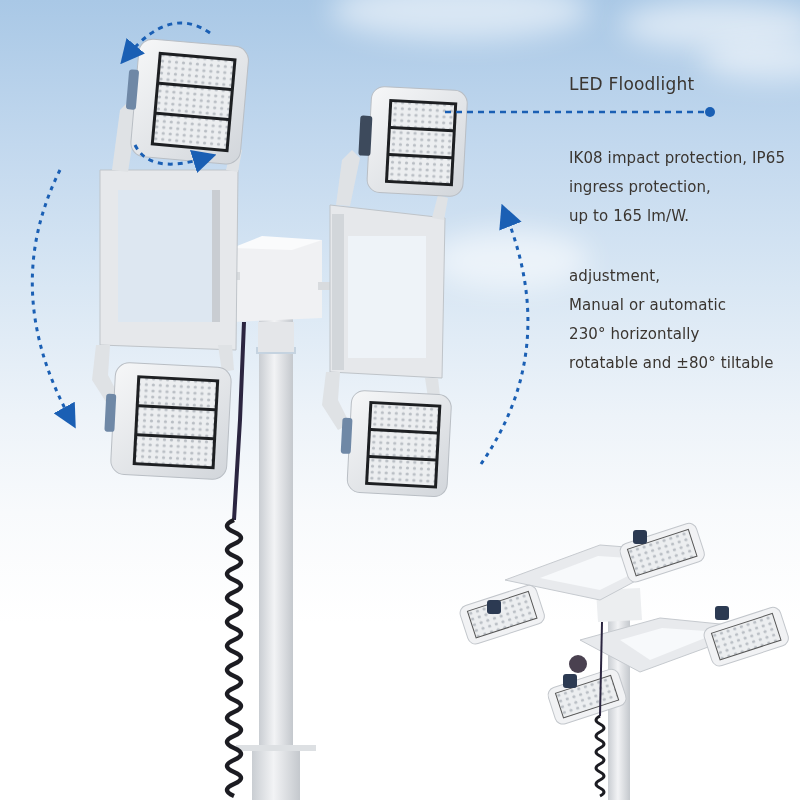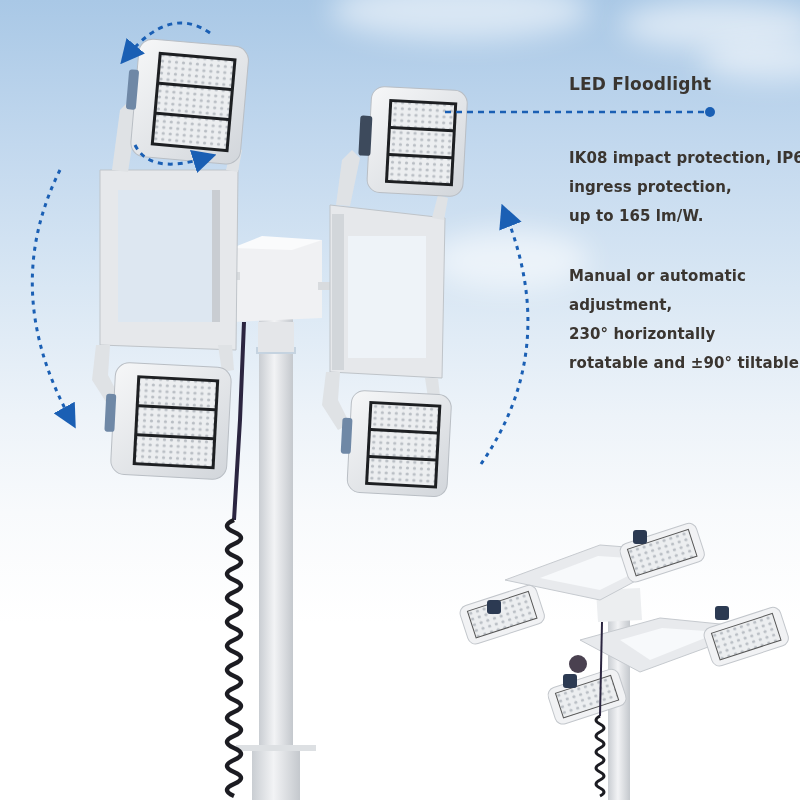--- a/index.html
+++ b/index.html
@@ -3,21 +3,21 @@
   <meta charset="utf-8">
   <style>
     html, body { margin: 0; padding: 0; }
     body {
       width: 800px; height: 800px; overflow: hidden; position: relative;
       font-family: "DejaVu Sans", sans-serif;
       background: linear-gradient(180deg, #a9c8e6 0%, #c2d8ee 18%, #d9e7f4 36%, #edf3f9 52%, #f8fafc 64%, #ffffff 78%);
     }
     .cloud { position: absolute; border-radius: 50%; background: rgba(255,255,255,0.55); filter: blur(14px); }
     .scene { position: absolute; left: 0; top: 0; width: 800px; height: 800px; }
-    .text-block { position: absolute; color: #3a3530; font-weight: bold; }
+    .text-block { position: absolute; color: #3a3530; font-weight: normal; }
     .title { left: 569px; top: 74px; font-size: 17px; letter-spacing: 0.2px; }
     .para { left: 569px; font-size: 15px; line-height: 29px; letter-spacing: 0.1px; }
     .para1 { top: 144px; white-space: nowrap; }
     .para2 { top: 262px; white-space: nowrap; }
     .para div { display: block; }
   </style>
 </head>
 <body>
 
 <div class="cloud" style="left:330px;top:-20px;width:260px;height:60px;"></div>
@@ -172,17 +172,17 @@
 
 <div class="text-block title">LED Floodlight</div>
 
 <div class="text-block para para1">
   <div>IK08 impact protection, IP65</div>
   <div>ingress protection,</div>
   <div>up to 165 lm/W.</div>
 </div>
 
 <div class="text-block para para2">
+  <div>adjustment,</div>
   <div>Manual or automatic</div>
-  <div>adjustment,</div>
   <div>230° horizontally</div>
-  <div>rotatable and ±90° tiltable</div>
+  <div>rotatable and ±80° tiltable</div>
 </div>
 
 </body></html>

